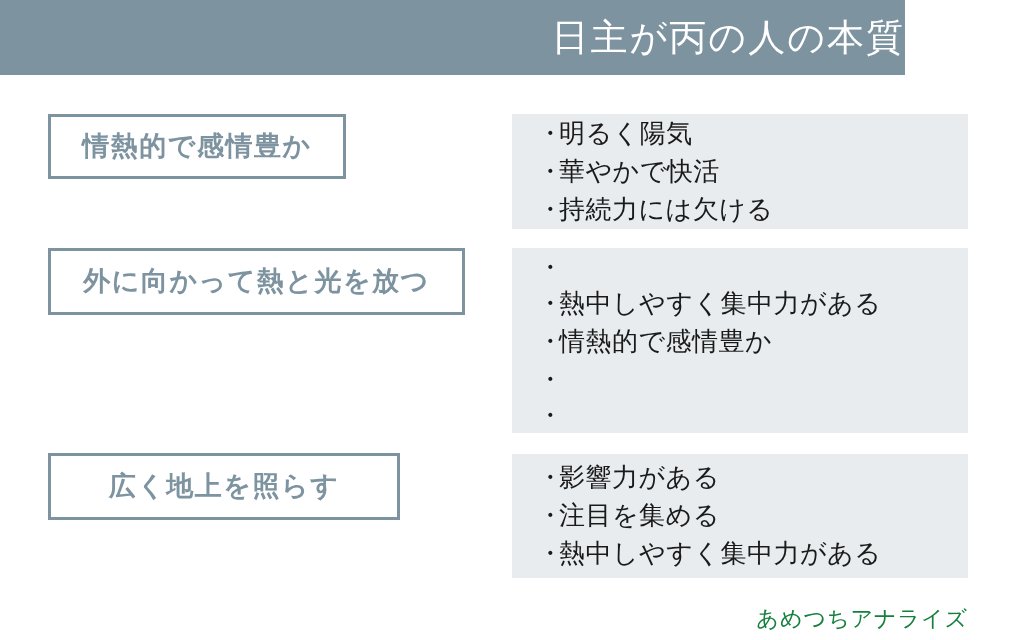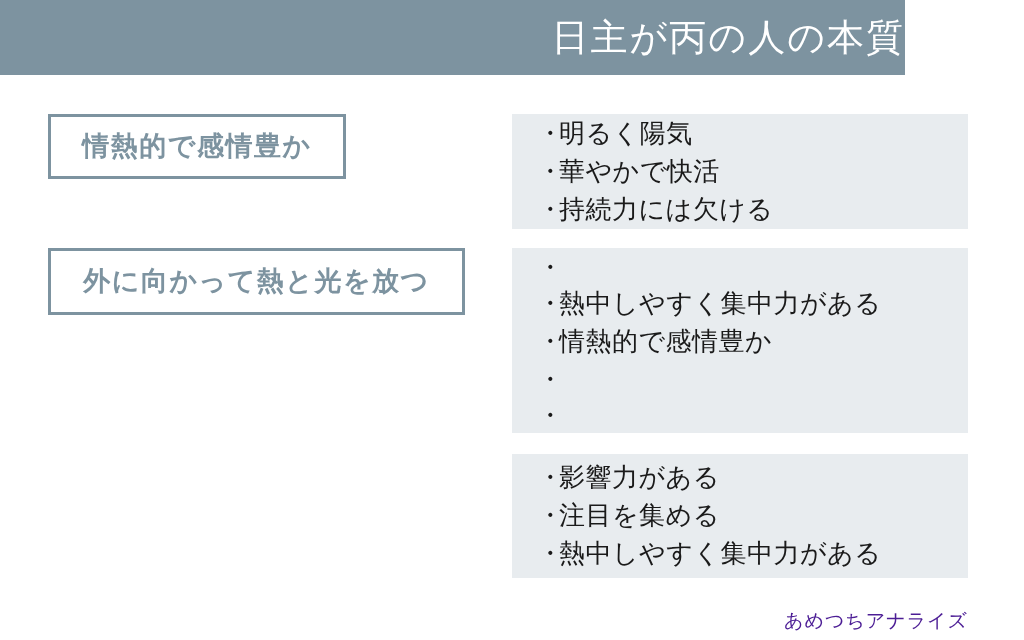--- a/index.html
+++ b/index.html
@@ -100,22 +100,22 @@
   .bullet-text {
     display: inline-block;
     font-family: Liberation Mono, monospace;
   }
 
   
   .footer {
     position: absolute;
     right: 56px;
     bottom: 10px;
-    color: #4c1d95;
-    font-size: 19px;
+    color: #15803d;
+    font-size: 22px;
     letter-spacing: 1px;
     line-height: 1;
     white-space: nowrap;
   }
 </style>
 </head>
 <body>
 
 <div class="slide">
 
@@ -159,20 +159,23 @@
       <span class="bullet-text">情熱的で感情豊か</span>
     </div>
     <div class="bullet-line">
       <span class="bullet-mark">・</span>
     </div>
     <div class="bullet-line">
       <span class="bullet-mark">・</span>
     </div>
   </div>
 
+  <div class="label-box label-box-3">
+    <span class="label-text">広く地上を照らす</span>
+  </div>
 
   <div class="panel panel-3">
     <div class="bullet-line">
       <span class="bullet-mark">・</span>
       <span class="bullet-text">影響力がある</span>
     </div>
     <div class="bullet-line">
       <span class="bullet-mark">・</span>
       <span class="bullet-text">注目を集める</span>
     </div>

